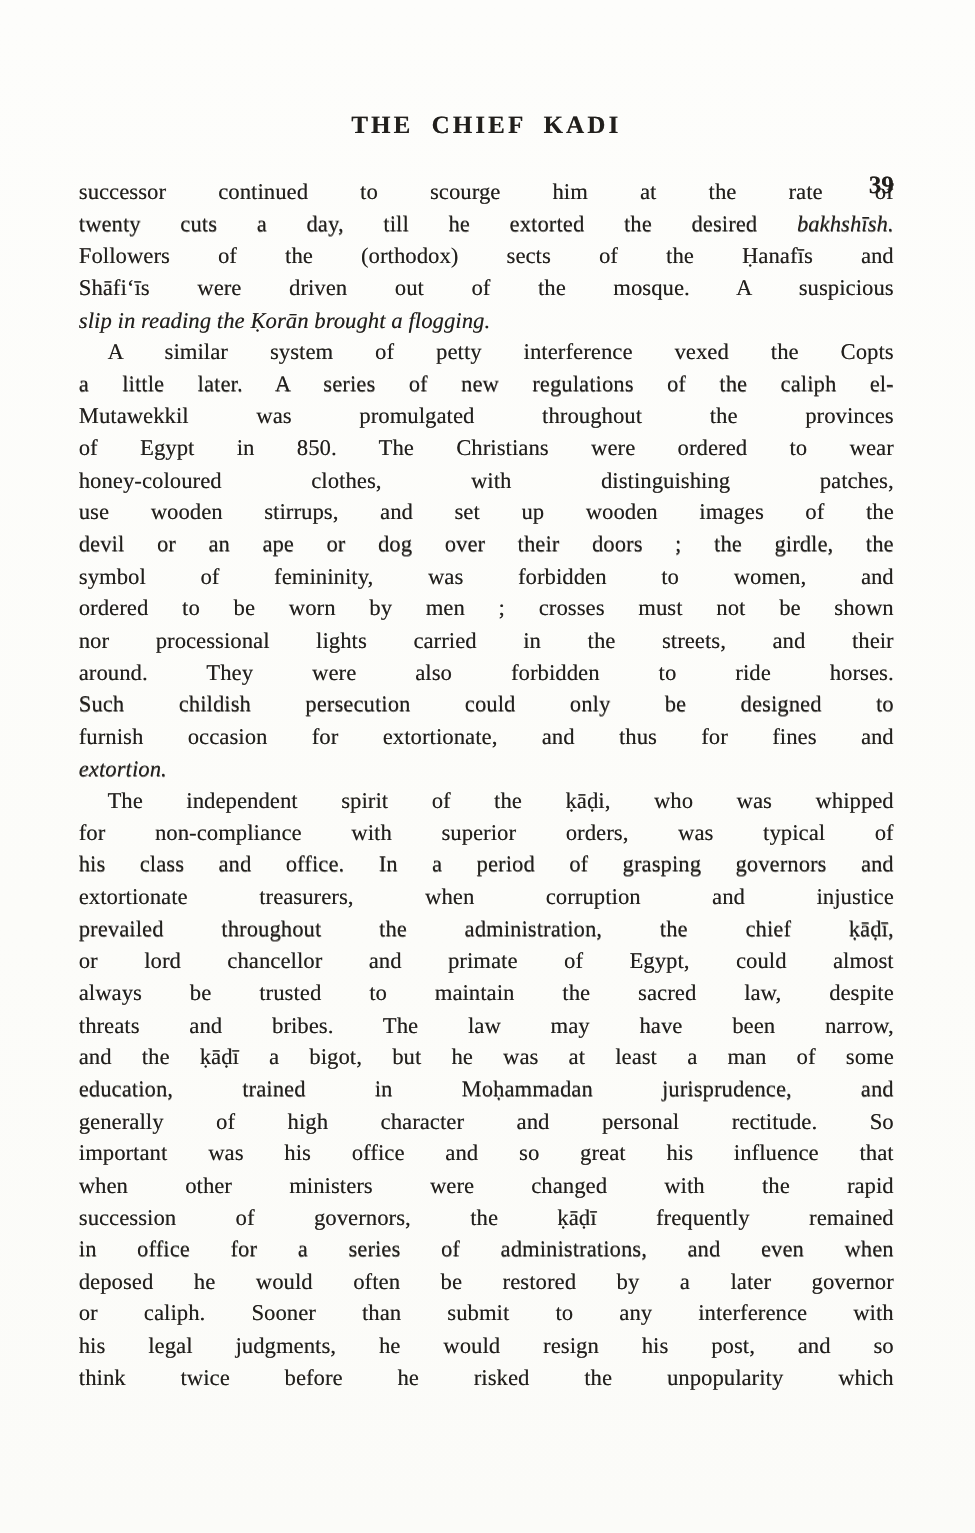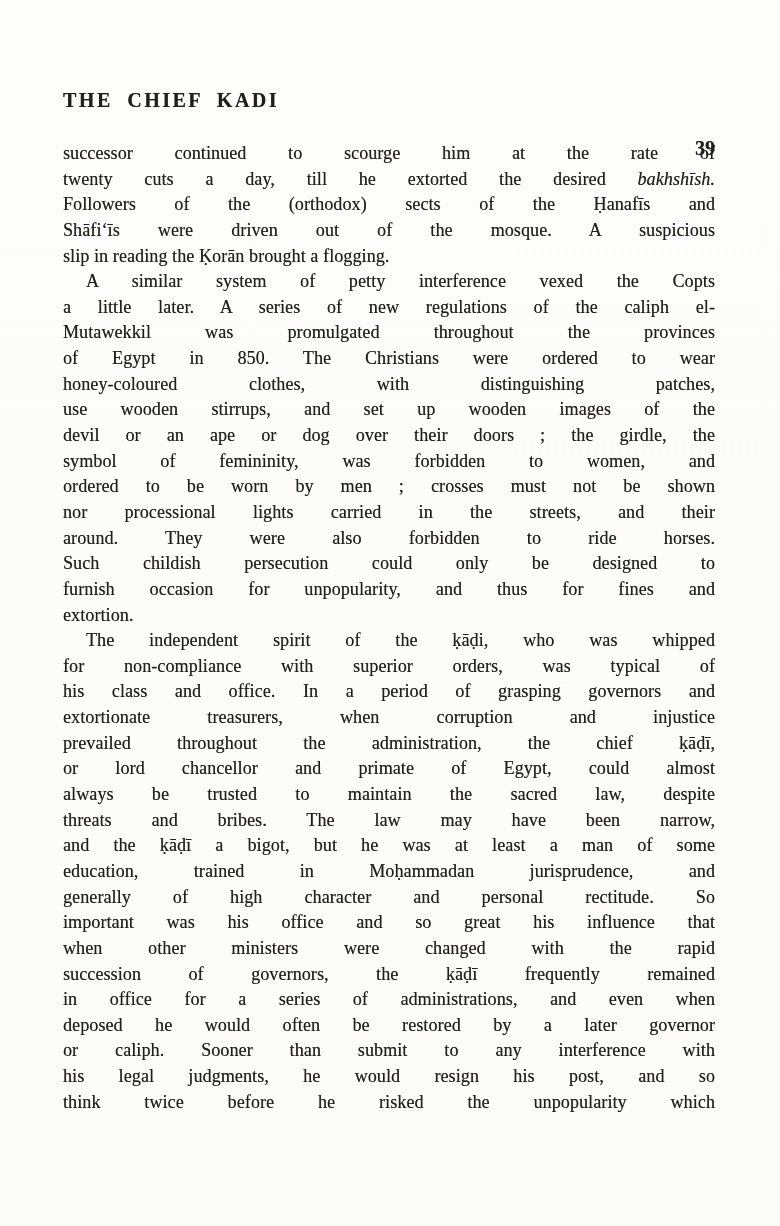--- a/index.html
+++ b/index.html
@@ -24,20 +24,21 @@
     position: relative;
     height: 24px;
     margin-bottom: 29px;
     font-size: 20px;
     font-weight: 700;
     line-height: 24px;
     text-shadow: 0.2px 0.2px 0.4px rgba(25,22,18,0.65);
   }
   .rh-title {
     display: block;
+    text-align: center;
     letter-spacing: 2.5px;
     word-spacing: 7px;
   }
   .rh-num {
     position: absolute;
     right: 0; top: 0;
     letter-spacing: 0;
     margin-top: 48px;
   }
   .lines { width: 652px; }
@@ -46,21 +47,21 @@
     line-height: 25.65px;
     font-size: 18px;
     letter-spacing: 0.1px;
     text-align: justify;
     text-align-last: justify;
     overflow: hidden;
     box-sizing: border-box;
     text-shadow: 0.2px 0.2px 0.4px rgba(25,22,18,0.6);
   }
   .line.indent { padding-left: 23px; }
-  .line.last { text-align-last: left; }
+  .line.last { text-align-last: left; font-style: italic; }
   .line em { }
 </style>
 </head>
 <body>
 
 <div class="page">
   <div class="text-block">
     <div class="running-head">
       <span class="rh-title">THE CHIEF KADI</span>
       <span class="rh-num">39</span>
@@ -76,21 +77,21 @@
         <div class="line"><span>Mutawekkil was promulgated throughout the provinces</span></div>
         <div class="line"><span>of Egypt in 850. The Christians were ordered to wear</span></div>
         <div class="line"><span>honey-coloured clothes, with distinguishing patches,</span></div>
         <div class="line"><span>use wooden stirrups, and set up wooden images of the</span></div>
         <div class="line"><span>devil or an ape or dog over their doors ; the girdle, the</span></div>
         <div class="line"><span>symbol of femininity, was forbidden to women, and</span></div>
         <div class="line"><span>ordered to be worn by men ; crosses must not be shown</span></div>
         <div class="line"><span>nor processional lights carried in the streets, and their</span></div>
         <div class="line"><span>around. They were also forbidden to ride horses.</span></div>
         <div class="line"><span>Such childish persecution could only be designed to</span></div>
-        <div class="line"><span>furnish occasion for unpopularity, and thus for fines and</span></div>
+        <div class="line"><span>furnish occasion for extortionate, and thus for fines and</span></div>
         <div class="line last"><span>extortion.</span></div>
         <div class="line indent"><span>The independent spirit of the ḳāḍi, who was whipped</span></div>
         <div class="line"><span>for non-compliance with superior orders, was typical of</span></div>
         <div class="line"><span>his class and office. In a period of grasping governors and</span></div>
         <div class="line"><span>extortionate treasurers, when corruption and injustice</span></div>
         <div class="line"><span>prevailed throughout the administration, the chief ḳāḍī,</span></div>
         <div class="line"><span>or lord chancellor and primate of Egypt, could almost</span></div>
         <div class="line"><span>always be trusted to maintain the sacred law, despite</span></div>
         <div class="line"><span>threats and bribes. The law may have been narrow,</span></div>
         <div class="line"><span>and the ḳāḍī a bigot, but he was at least a man of some</span></div>

